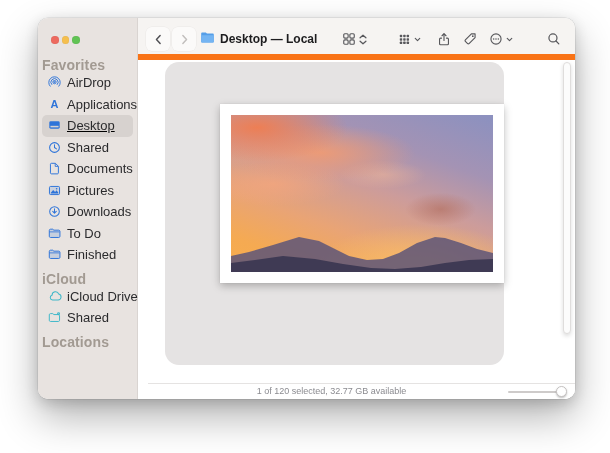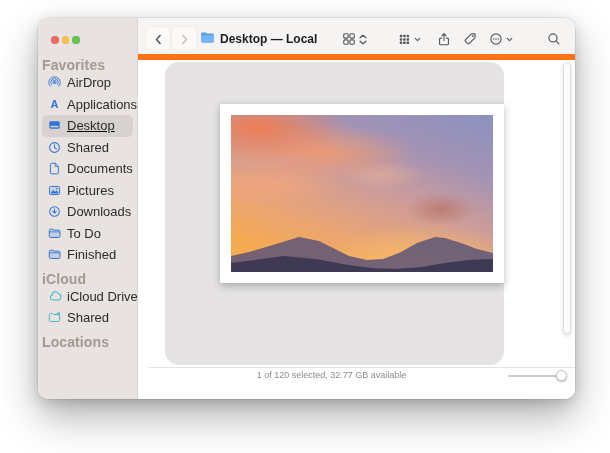--- a/index.html
+++ b/index.html
@@ -66,21 +66,21 @@
 
   .scroll-thumb { position:absolute; left:425px; top:1px; width:8px; height:272px;
                   background:#fcfcfc; border:1px solid #dfdddc; border-radius:4.5px;
                   box-shadow:0 2px 4px rgba(0,0,0,.14); }
 
   .name-pill { position:absolute; left:196px; top:309px; transform:translateX(-50%);
                background:var(--pill-blue,#1161d9); color:#ffffff; font-size:9px;
                line-height:12px; height:12.5px; padding:0 5px; border-radius:3.5px;
                white-space:nowrap; }
 
-  .statusbar { position:absolute; left:10px; right:0; bottom:0; height:32px;
+  .statusbar { position:absolute; left:10px; right:0; bottom:0; height:16px;
                border-top:1px solid #e5e3e2; background:#fff;padding-left:37px; }
   .status-txt { position:absolute; left:0; right:60px; top:0; height:16px;
                 line-height:15px; text-align:center; font-size:9px; color:#8b8b90; }
   .zoom-slider { position:absolute; right:10px; top:6.5px; width:57px; height:2px;
                  background:#cecbca; border-radius:1px; }
   .zoom-knob { position:absolute; right:-2px; top:-4.5px; width:11px; height:11px;
                border-radius:50%; background:#ffffff; border:1px solid #c4c1c0;
                box-shadow:0 1px 2px rgba(0,0,0,.25); }
 </style>
 </head>

